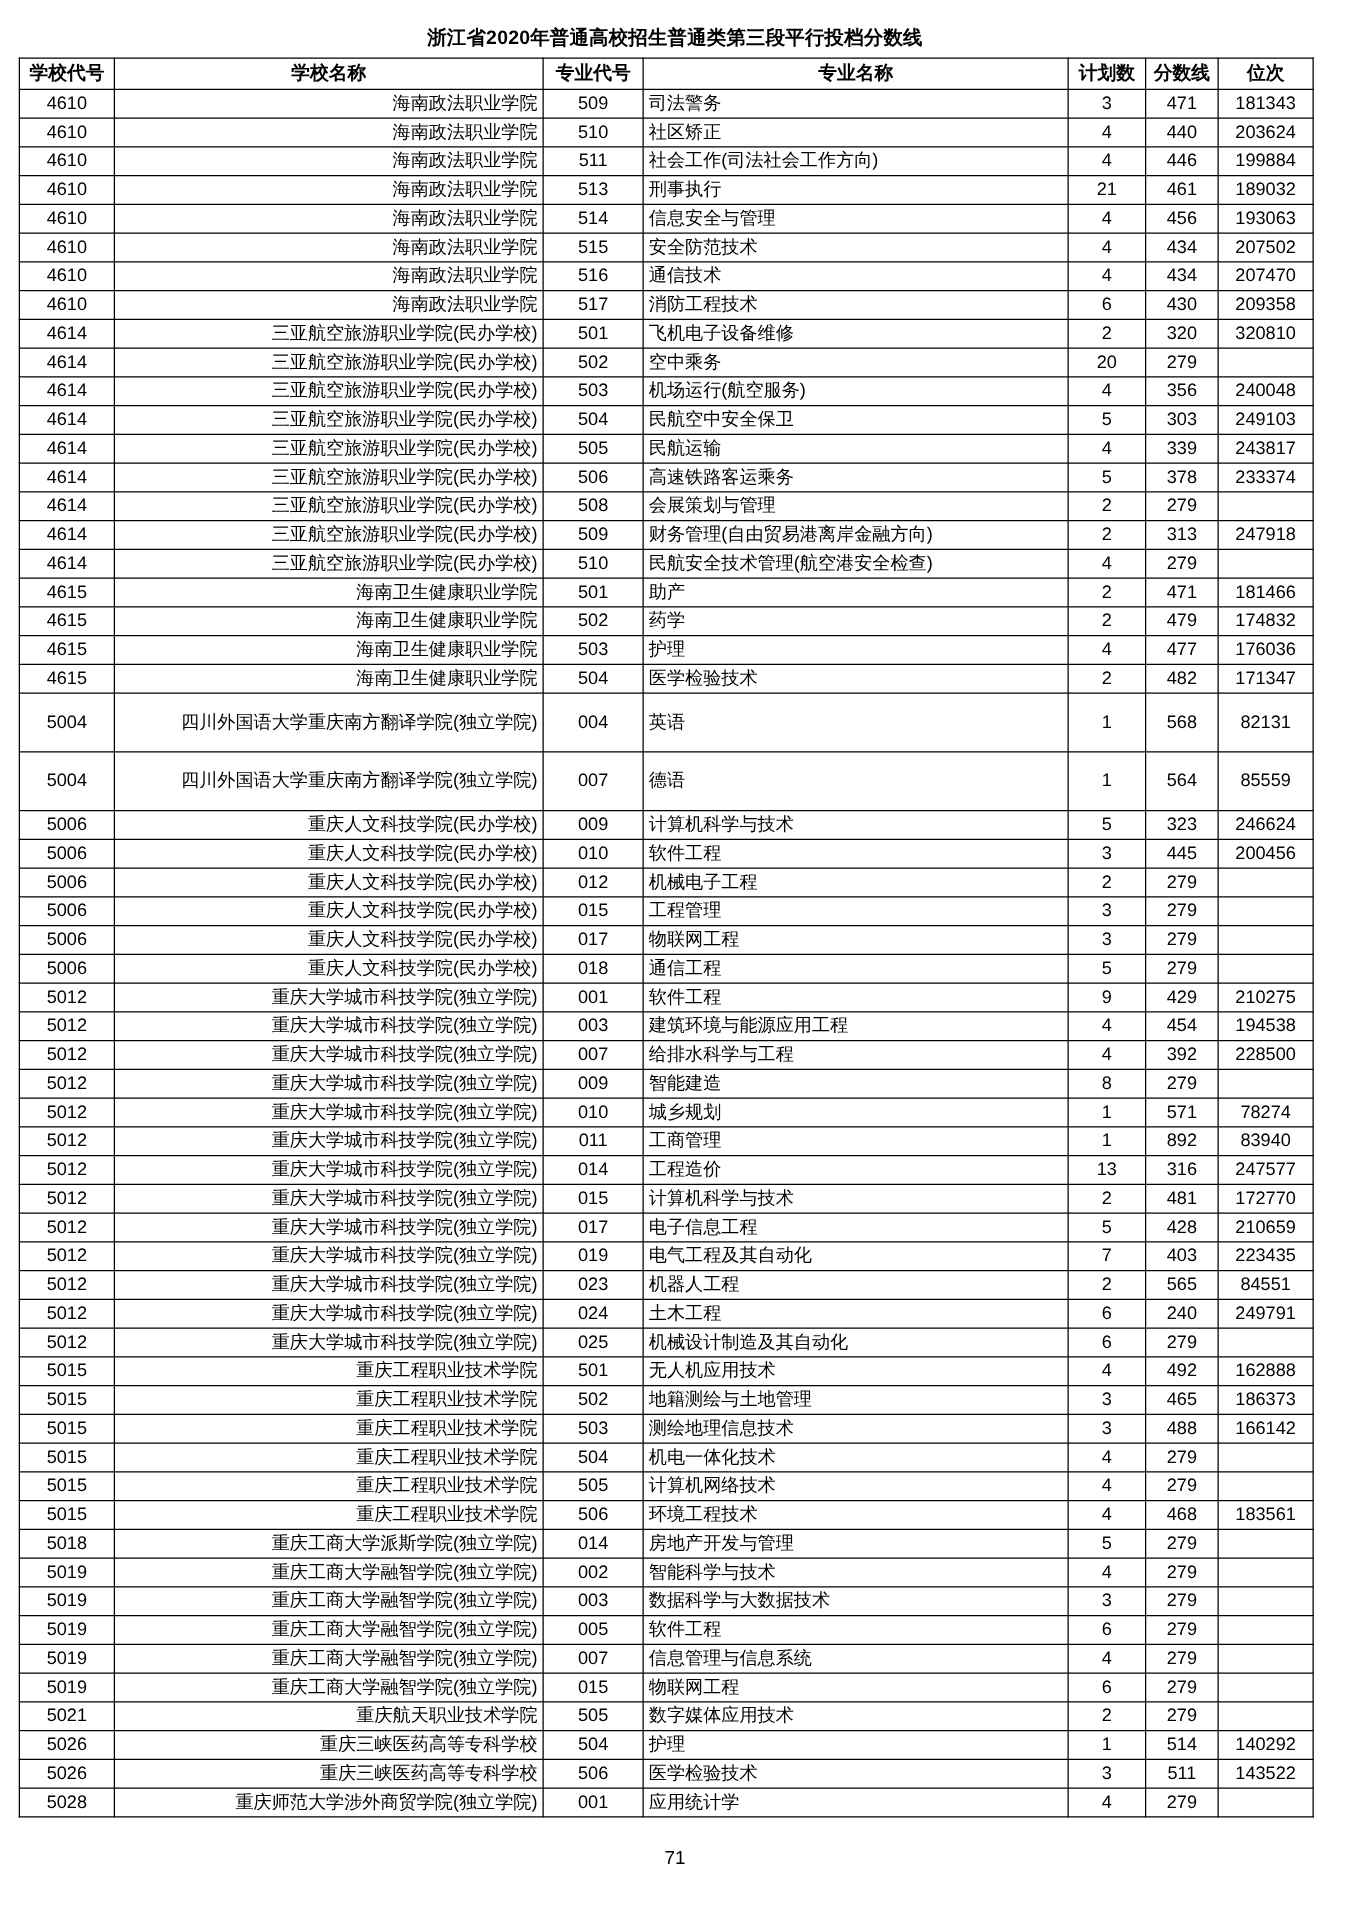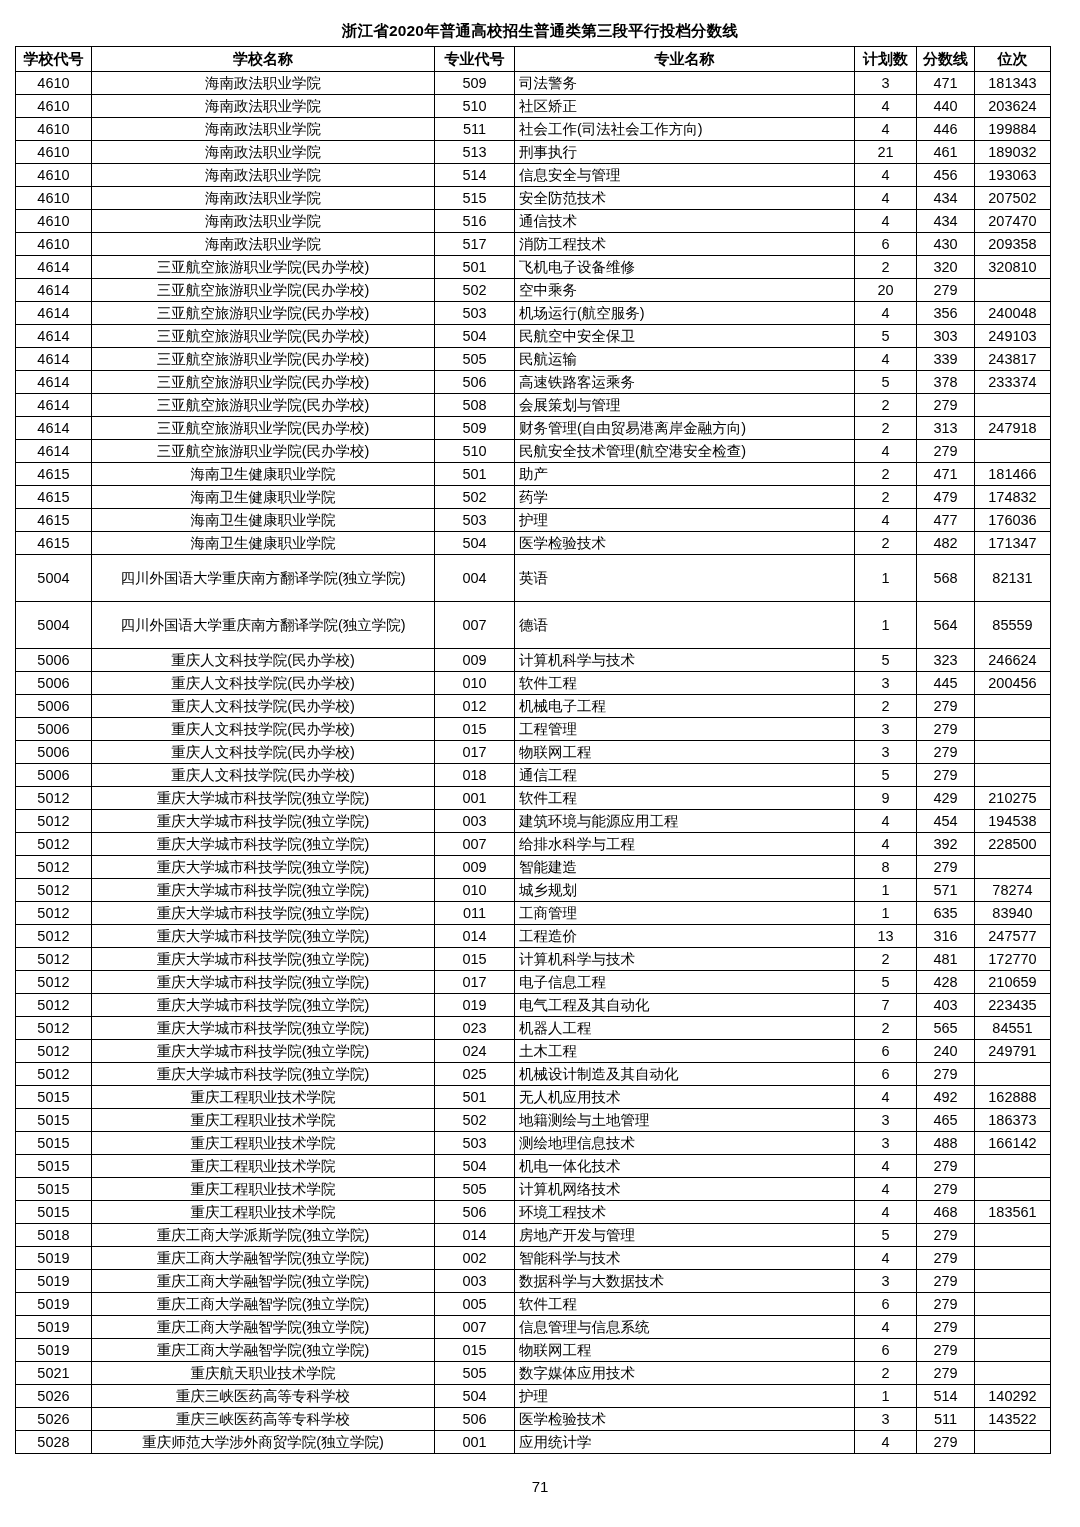--- a/index.html
+++ b/index.html
@@ -59,21 +59,21 @@
     white-space: normal;
     word-break: break-all;
   }
   table.score-table thead th {
     text-align: center;
     font-weight: bold;
     font-size: 15px;
     height: 24px;
   }
   td.col-schoolcode { text-align: center; }
-  td.col-schoolname { text-align: center; margin-left: 19px; }
+  td.col-schoolname { text-align: right; margin-left: 19px; }
   td.col-majorcode  { text-align: center; }
   td.col-majorname  { text-align: left; }
   td.col-plan       { text-align: center; }
   td.col-score      { text-align: center; }
   td.col-rank       { text-align: center; }
 
   tr.tall td { height: 46px; }
 
   #page-number {
     position: absolute;
@@ -419,21 +419,21 @@
             <td class="col-plan">1</td>
             <td class="col-score">571</td>
             <td class="col-rank">78274</td>
           </tr>
           <tr>
             <td class="col-schoolcode">5012</td>
             <td class="col-schoolname">重庆大学城市科技学院(独立学院)</td>
             <td class="col-majorcode">011</td>
             <td class="col-majorname">工商管理</td>
             <td class="col-plan">1</td>
-            <td class="col-score">635</td>
+            <td class="col-score">892</td>
             <td class="col-rank">83940</td>
           </tr>
           <tr>
             <td class="col-schoolcode">5012</td>
             <td class="col-schoolname">重庆大学城市科技学院(独立学院)</td>
             <td class="col-majorcode">014</td>
             <td class="col-majorname">工程造价</td>
             <td class="col-plan">13</td>
             <td class="col-score">316</td>
             <td class="col-rank">247577</td>

